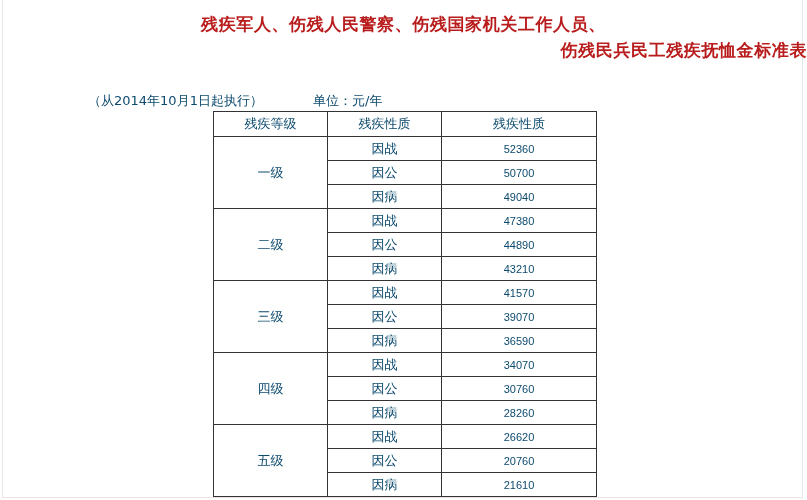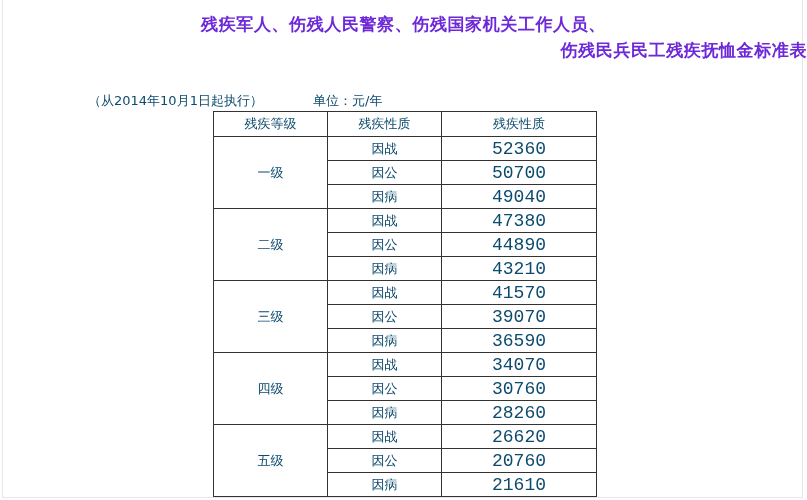--- a/index.html
+++ b/index.html
@@ -9,21 +9,21 @@
     font-family: "DejaVu Serif", "Liberation Serif", serif;
     color: #1a1a1a;
   }
   .frame {
     position: absolute; left: 2px; top: -1px; width: 801px; height: 499px;
     border-left: 1px solid #e6e6e6; border-right: 1px solid #e6e6e6; border-bottom: 1px solid #e6e6e6;
     box-sizing: border-box;
   }
   .title {
     position: absolute; left: 0; width: 807px; text-align: center;
-    font-weight: bold; font-size: 17px; letter-spacing: 0.6px; color: #6d28d9;
+    font-weight: bold; font-size: 17px; letter-spacing: 0.6px; color: #b91c1c;
     font-family: "DejaVu Sans", "Liberation Sans", sans-serif;
   }
   .title.l1 { top: 13px; }
   .title.l2 { top: 39px; text-align: right; }
   .meta {
     position: absolute; top: 92px; font-size: 13px; color: #0c4a6e;
     font-family: "DejaVu Sans", "Liberation Sans", sans-serif;
   }
   .meta.effective { left: 88px; }
   .meta.unit { left: 313px; }
@@ -34,21 +34,21 @@
     font-size: 13px; color: #0c4a6e;
   }
   td, th {
     border: 1px solid #333; padding: 0; text-align: center; vertical-align: middle;
     height: 23px; font-weight: normal;
   }
   th { height: 24px; }
   col.c1 { width: 114px; }
   col.c2 { width: 114px; }
   col.c3 { width: 155px; }
-  td.num { font-family: Liberation Mono, monospace; font-size: 18px; }
+  td.num { font-family: Liberation Sans, sans-serif; font-size: 11px; }
 </style>
 </head>
 <body>
 
 <div class="frame"></div>
 
 <div class="title l1">残疾军人、伤残人民警察、伤残国家机关工作人员、</div>
 <div class="title l2">伤残民兵民工残疾抚恤金标准表</div>
 
 <div class="meta effective">（从2014年10月1日起执行）</div>

